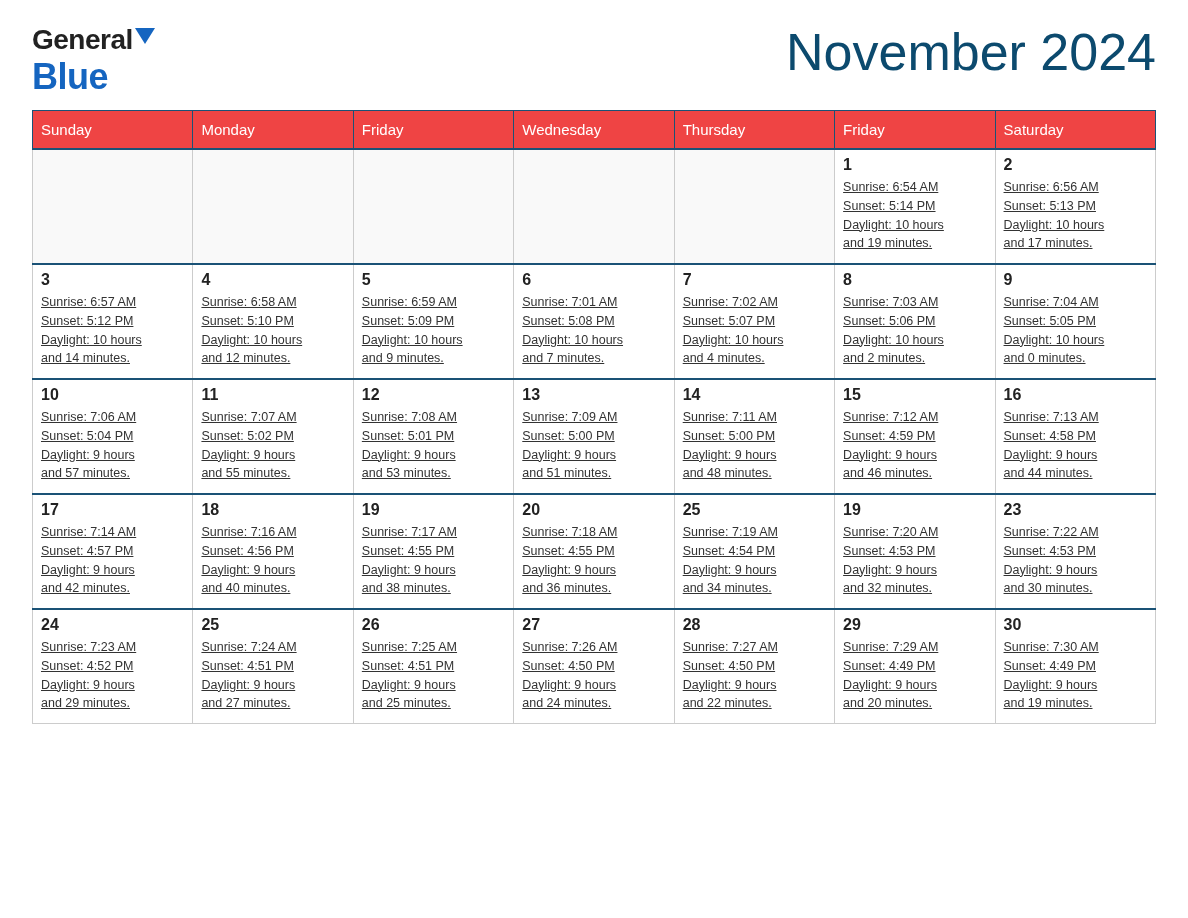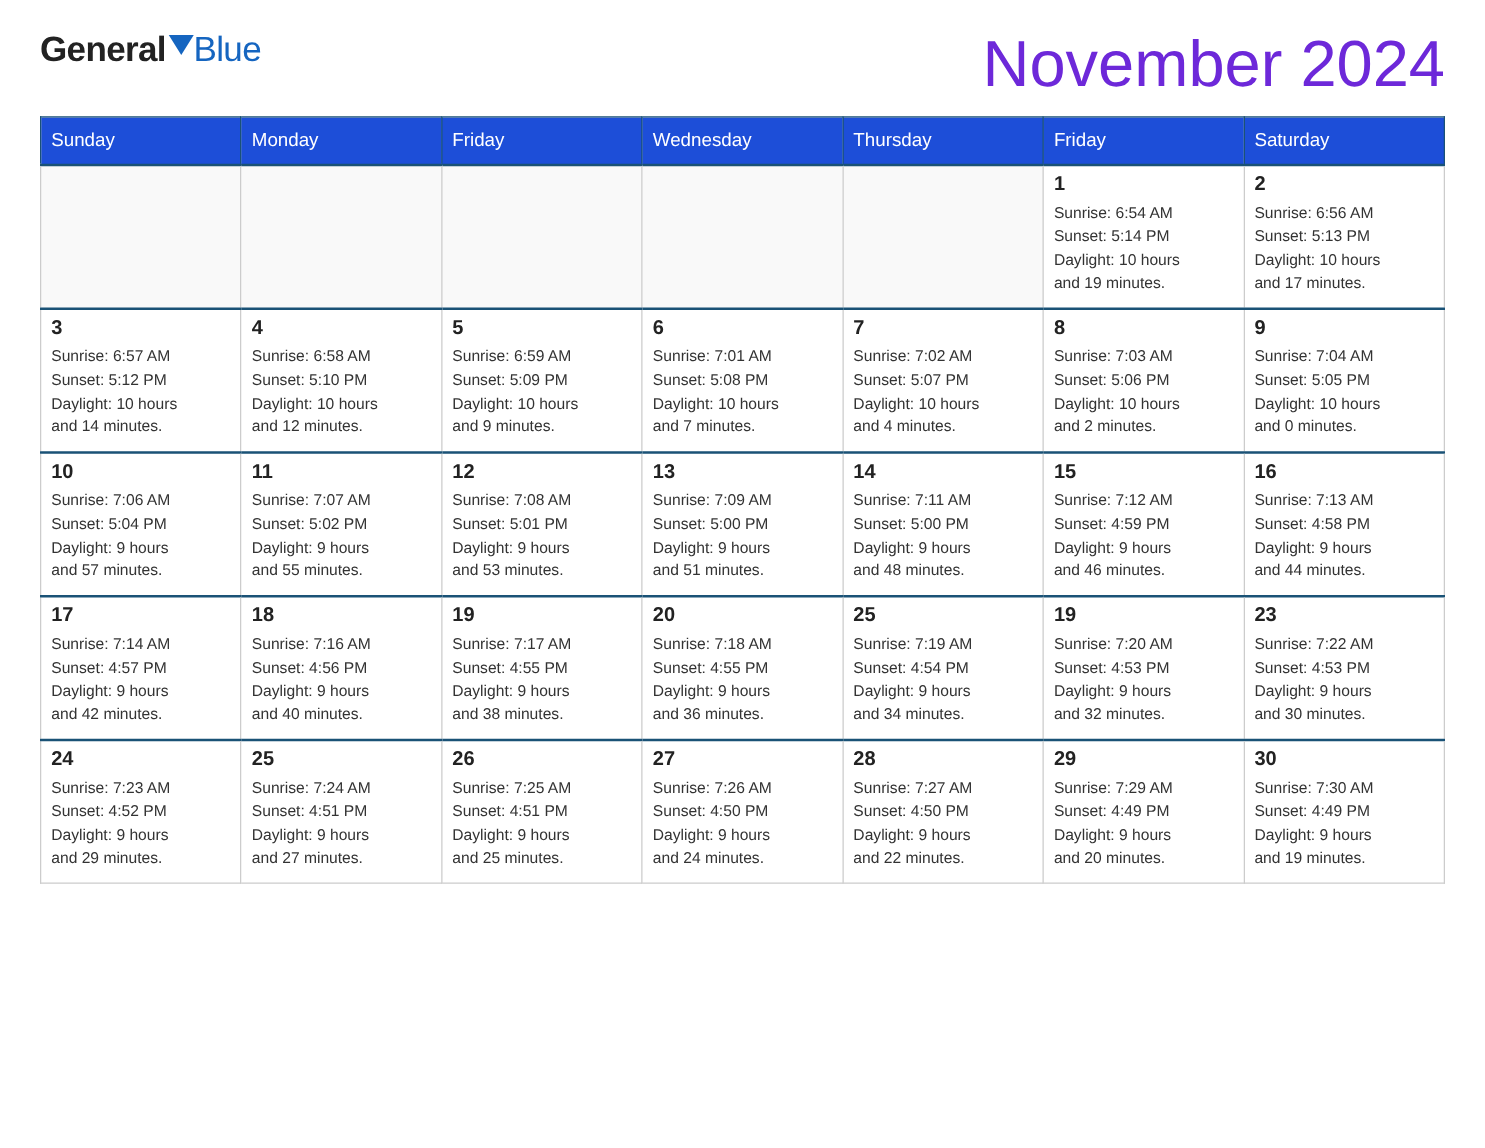--- a/index.html
+++ b/index.html
@@ -11,31 +11,32 @@
       min-height: 918px;
     }
     .header-row {
       display: flex;
       justify-content: space-between;
       align-items: flex-start;
       margin-bottom: 8px;
     }
     .logo {
       display: flex;
+      flex-direction: column;
       align-items: flex-start;
     }
     .logo-general {
       font-size: 28px;
       font-weight: bold;
       color: #222;
       letter-spacing: -0.5px;
     }
     .logo-blue {
-      font-size: 28px;
-      font-weight: normal;
+      font-size: 36px;
+      font-weight: bold;
       color: #1565c0;
       letter-spacing: -0.5px;
     }
     .logo-triangle {
       display: inline-block;
       width: 0;
       height: 0;
       border-left: 10px solid transparent;
       border-right: 10px solid transparent;
       border-top: 16px solid #1565c0;
@@ -47,35 +48,35 @@
     .logo-line1 {
       display: flex;
       align-items: center;
     }
     .title-block {
       text-align: right;
     }
     .month-title {
       font-size: 52px;
       font-weight: normal;
-      color: #6d28d9;
+      color: #0c4a6e;
       line-height: 1.1;
     }
     .location-title {
       font-size: 22px;
       color: #444;
       margin-top: 4px;
     }
     .calendar {
       width: 100%;
       border-collapse: collapse;
       margin-top: 12px;
     }
     .calendar thead tr th {
-      background-color: #1d4ed8;
+      background-color: #ef4444;
       color: #fff;
       font-size: 15px;
       font-weight: normal;
       padding: 10px 8px;
       text-align: left;
       border: 1px solid #1a5276;
     }
     .calendar tbody tr td {
       vertical-align: top;
       padding: 6px 8px 10px 8px;
@@ -90,20 +91,21 @@
     .day-number {
       font-size: 16px;
       font-weight: bold;
       color: #222;
       margin-bottom: 4px;
     }
     .day-info {
       font-size: 12.5px;
       color: #333;
       line-height: 1.5;
+      text-decoration: underline;
     }
     .empty-cell {
       background: #f9f9f9;
     }
   </style>
 </head>
 <body>
 
 <div class="header-row">
   <div class="logo">

